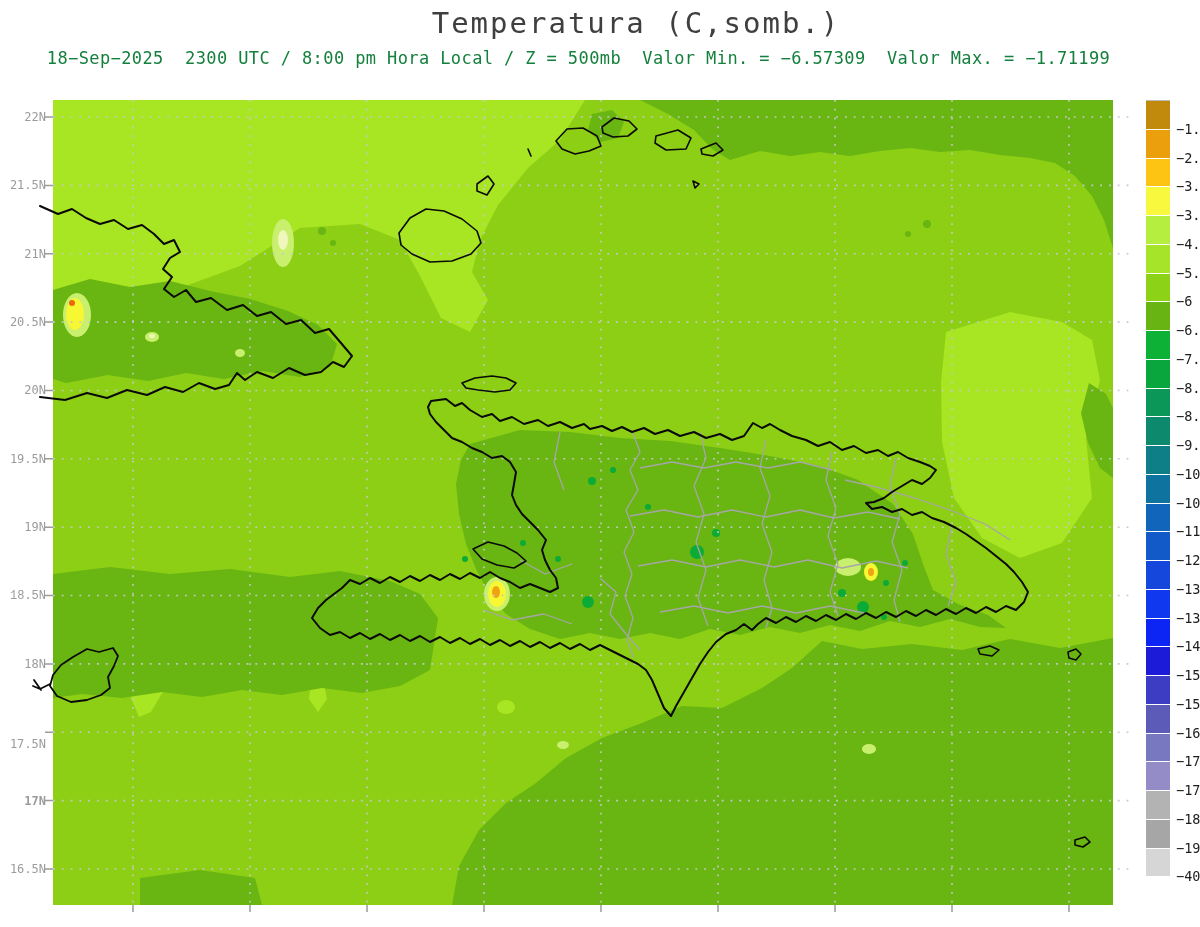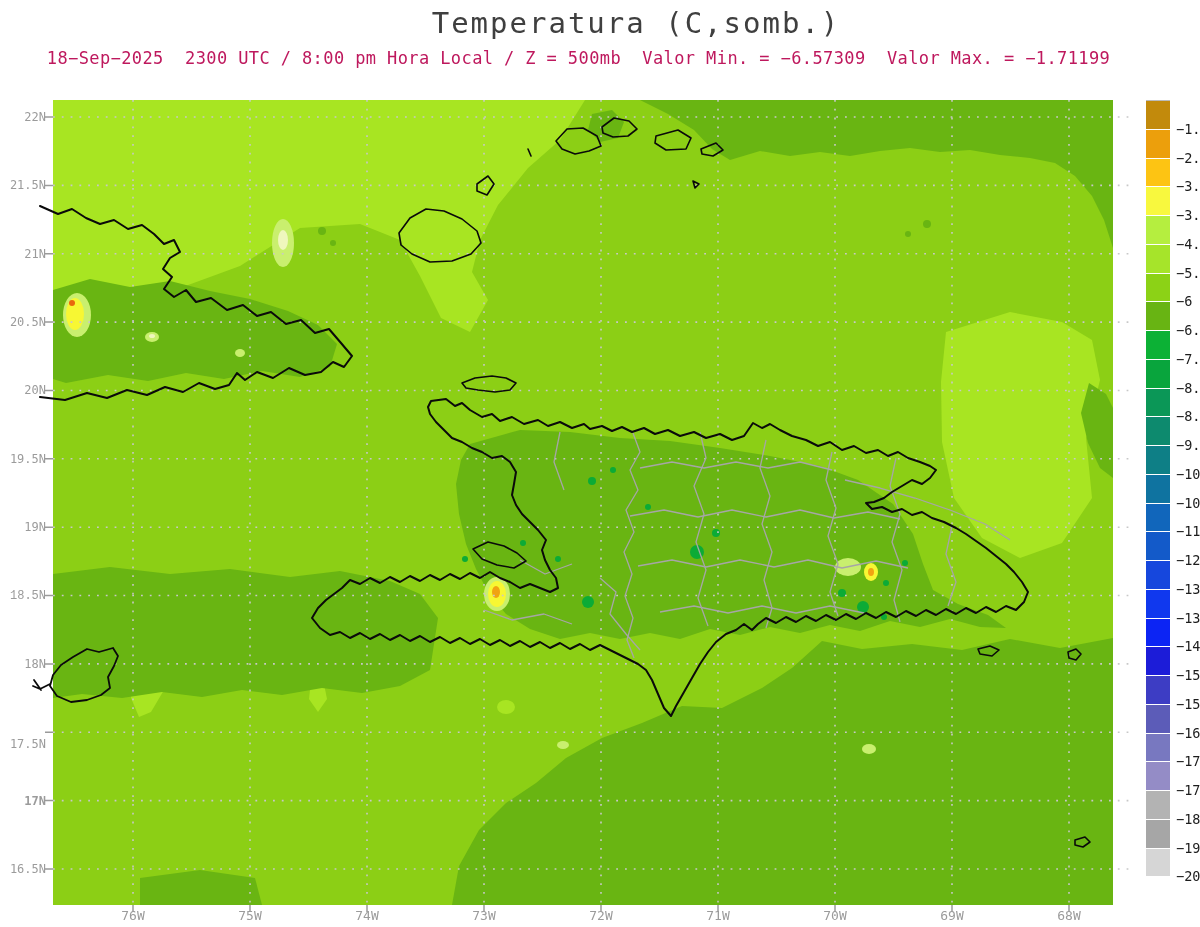--- a/index.html
+++ b/index.html
@@ -1,21 +1,21 @@
 <!DOCTYPE html>
 <html><head>
 <meta charset="utf-8">
 <style>
   html,body{margin:0;padding:0;background:#fff;}
   #stage{position:relative;width:1200px;height:927px;background:#fff;overflow:hidden;
          font-family:"DejaVu Sans Mono","Liberation Mono",monospace;}
   .title{position:absolute;left:0;top:6px;width:1200px;text-align:center;
          font-size:29px;letter-spacing:2px;color:#3f3f3f;white-space:pre;padding-left:36px;}
   .sub1{position:absolute;left:0;top:48px;width:1157px;text-align:center;
-        font-size:17px;letter-spacing:.4px;color:#be185d;white-space:pre;}
+        font-size:17px;letter-spacing:.4px;color:#15803d;white-space:pre;}
   .sub2{position:absolute;left:0;top:70px;width:1200px;text-align:center;
         font-size:15px;letter-spacing:.3px;color:#1f8fea;white-space:pre;}
   svg{position:absolute;left:0;top:0;}
   .ylab{position:absolute;right:2px;transform:translateY(-50%);font-size:12px;color:#9b9b9b;}
   #y-axis{position:absolute;left:0;top:0;width:48px;height:927px;}
   .xlab{position:absolute;transform:translateX(-50%);font-size:13px;color:#9b9b9b;top:0;}
   #x-axis{position:absolute;left:0;top:908px;width:1200px;height:18px;}
   #colorbar{position:absolute;left:1146px;top:100px;width:24px;height:805px;}
   .cb-block{width:24px;border-top:1.5px solid #fff;box-sizing:border-box;}
   .cb-lab{position:absolute;left:1176px;transform:translateY(-52%);font-size:13.5px;color:#1c1c1c;}
@@ -160,31 +160,20 @@
       <span class="ylab" style="top: 253.728px;">21N</span>
       <span class="ylab" style="top: 322.092px;">20.5N</span>
       <span class="ylab" style="top: 390.456px;">20N</span>
       <span class="ylab" style="top: 458.82px;">19.5N</span>
       <span class="ylab" style="top: 527.184px;">19N</span>
       <span class="ylab" style="top: 595.548px; font-family: Liberation Mono, monospace;">18.5N</span>
       <span class="ylab" style="top: 663.912px;">18N</span>
       <span class="ylab" style="top: 732.276px; margin-top: 12px;">17.5N</span>
       <span class="ylab" style="top: 800.64px; font-weight: bold;">17N</span>
       <span class="ylab" style="top: 869.004px;">16.5N</span>
-    </div>
-  <div id="x-axis">
-      <span class="xlab" style="left: 133px;">76W</span>
-      <span class="xlab" style="left: 250px;">75W</span>
-      <span class="xlab" style="left: 367px;">74W</span>
-      <span class="xlab" style="left: 484px;">73W</span>
-      <span class="xlab" style="left: 601px;">72W</span>
-      <span class="xlab" style="left: 718px;">71W</span>
-      <span class="xlab" style="left: 835px;">70W</span>
-      <span class="xlab" style="left: 952px;">69W</span>
-      <span class="xlab" style="left: 1069px;">68W</span>
     </div>
   <div id="colorbar">
       <div class="cb-block" style="height: 28.75px; background: rgb(194, 138, 12); border-top: 1px solid rgb(187, 187, 187);"></div>
       <div class="cb-block" style="height: 28.75px; background: rgb(236, 159, 12);"></div>
       <div class="cb-block" style="height: 28.75px; background: rgb(253, 196, 19);"></div>
       <div class="cb-block" style="height: 28.75px; background: rgb(248, 248, 62);"></div>
       <div class="cb-block" style="height: 28.75px; background: rgb(181, 238, 63);"></div>
       <div class="cb-block" style="height: 28.75px; background: rgb(166, 228, 42);"></div>
       <div class="cb-block" style="height: 28.75px; background: rgb(140, 210, 22);"></div>
       <div class="cb-block" style="height: 28.75px; background: rgb(104, 180, 19);"></div>
@@ -229,16 +218,16 @@
       <span class="cb-lab" style="top: 588.75px;">−13</span>
       <span class="cb-lab" style="top: 617.5px;">−13.7</span>
       <span class="cb-lab" style="top: 646.25px;">−14.4</span>
       <span class="cb-lab" style="top: 675px;">−15.1</span>
       <span class="cb-lab" style="top: 703.75px;">−15.8</span>
       <span class="cb-lab" style="top: 732.5px;">−16.5</span>
       <span class="cb-lab" style="top: 761.25px;">−17.2</span>
       <span class="cb-lab" style="top: 790px;">−17.9</span>
       <span class="cb-lab" style="top: 818.75px;">−18.6</span>
       <span class="cb-lab" style="top: 847.5px;">−19.3</span>
-      <span class="cb-lab" style="top: 876.25px;">−20</span>
+      <span class="cb-lab" style="top: 876.25px;">−40</span>
     </div>
 
 </div>
 
 </body></html>

